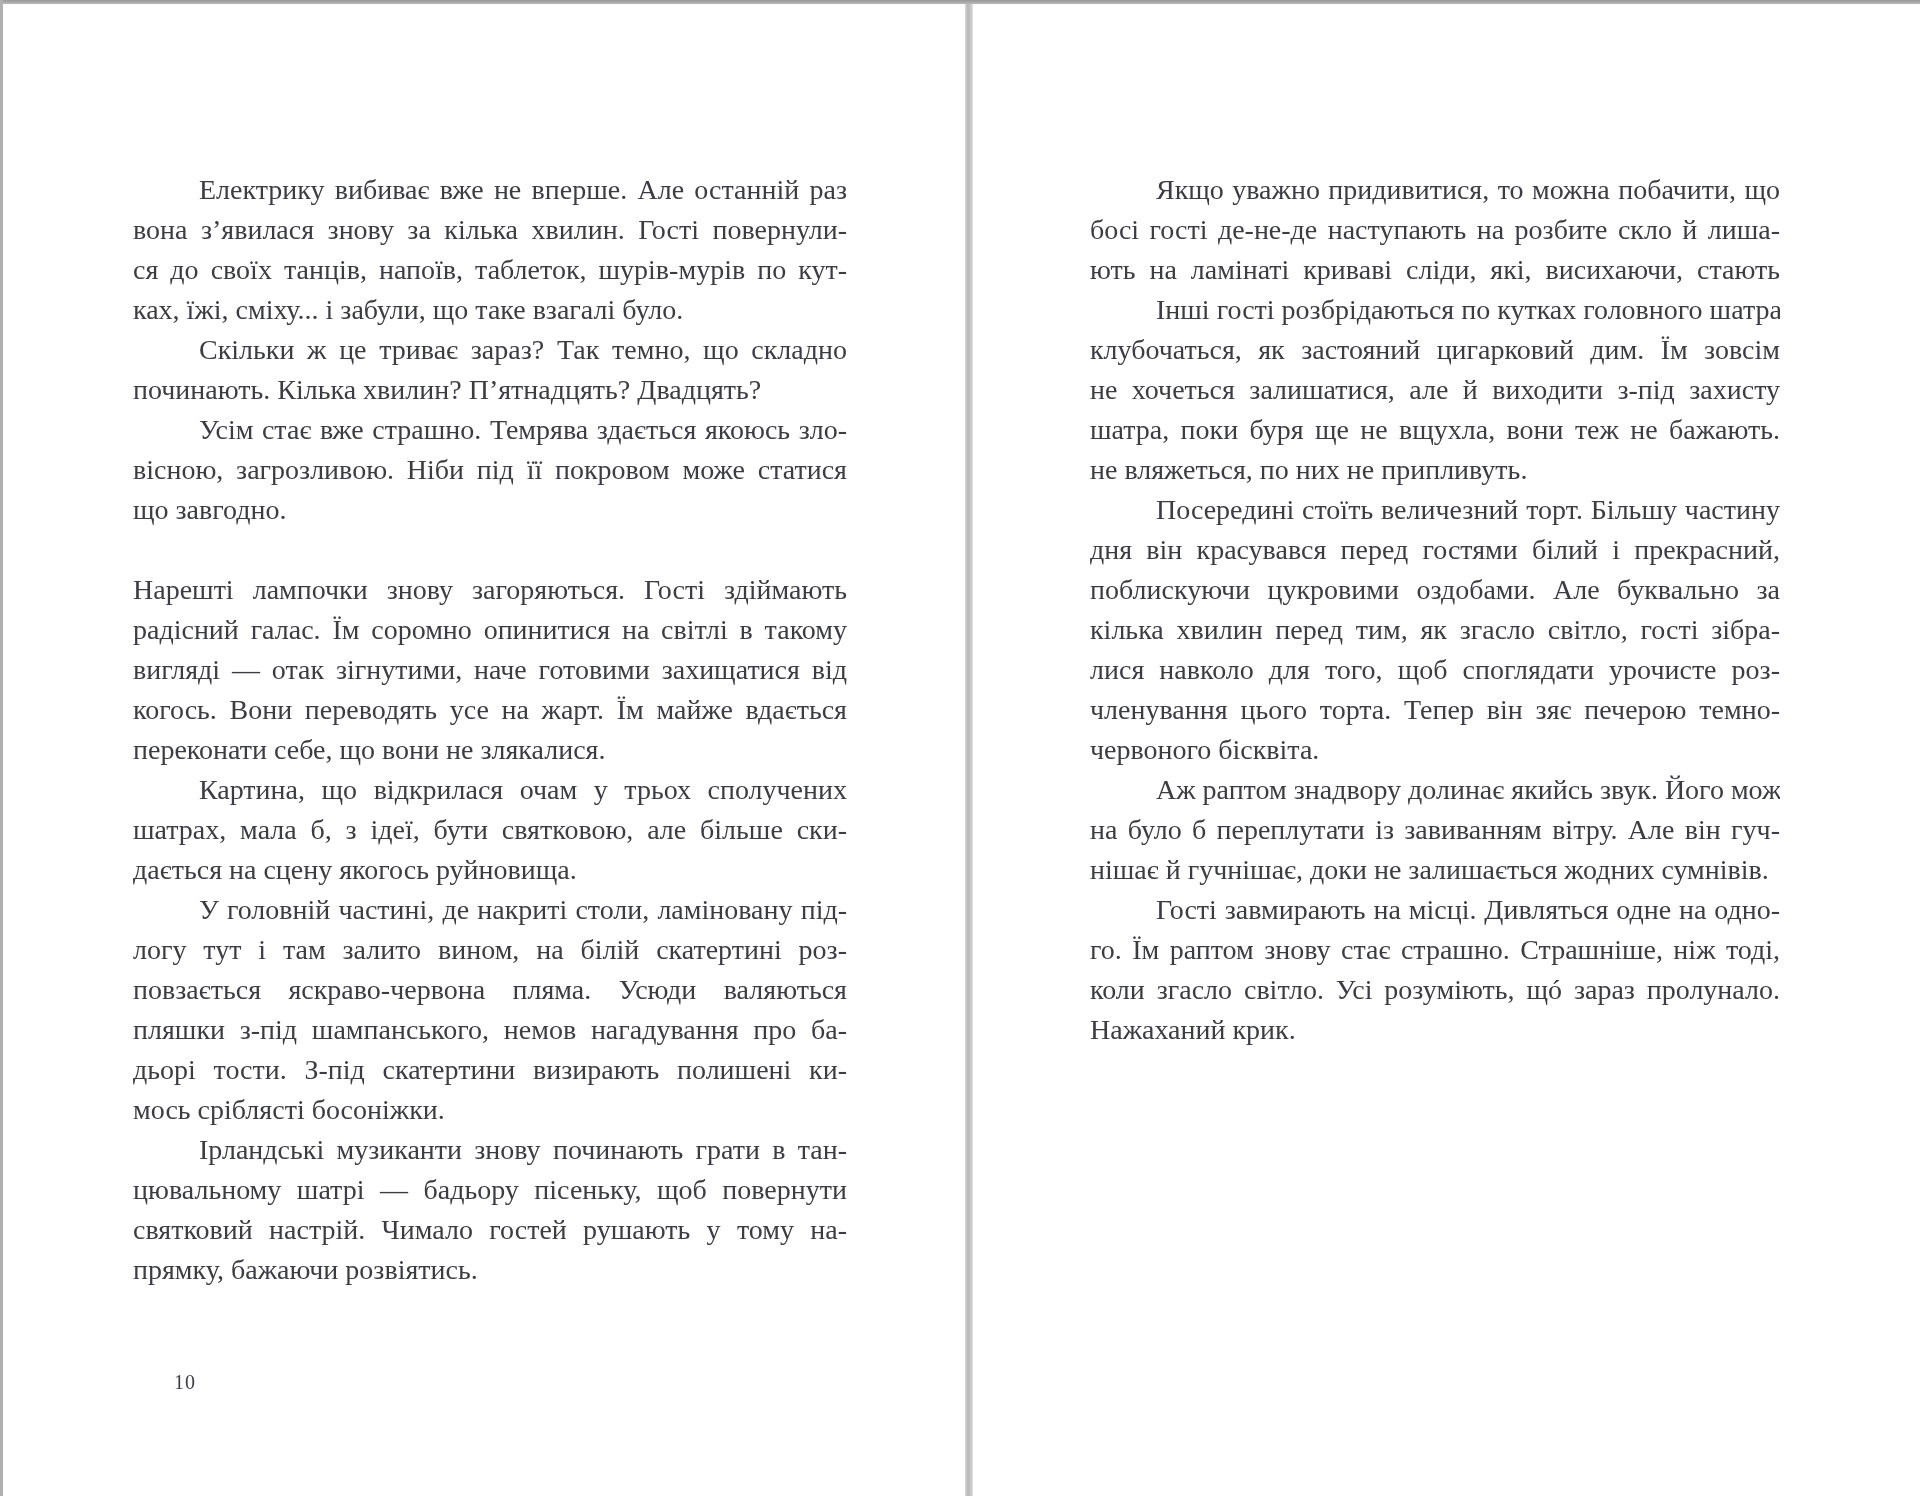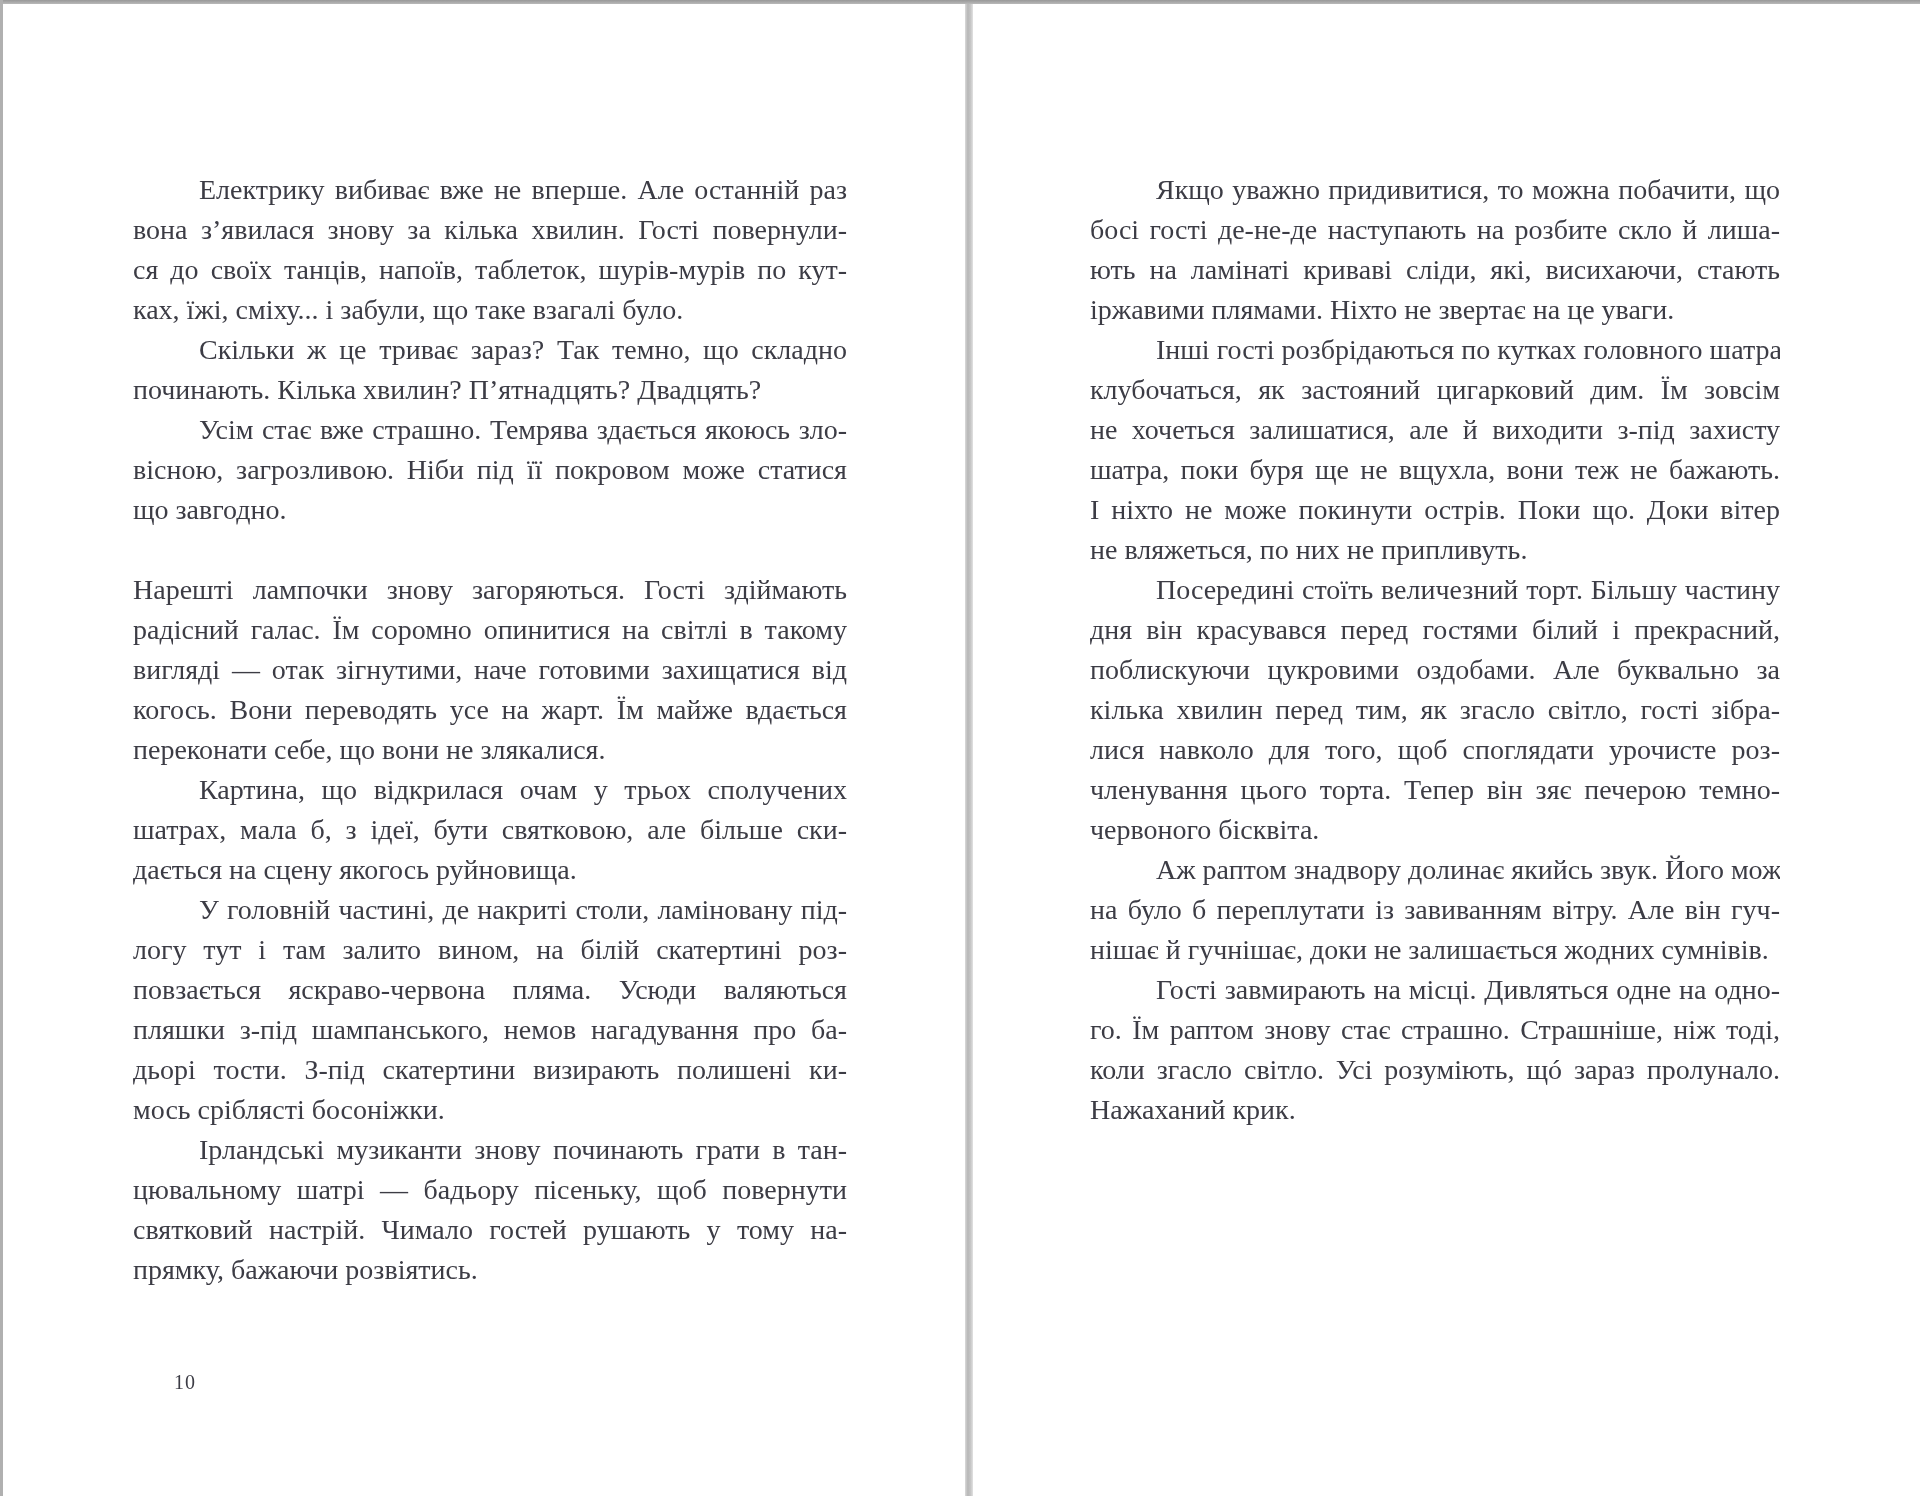--- a/index.html
+++ b/index.html
@@ -101,28 +101,26 @@
         <div class="line">цювальному шатрі — бадьору пісеньку, щоб повернути</div>
         <div class="line">святковий настрій. Чимало гостей рушають у тому на-</div>
         <div class="line last">прямку, бажаючи розвіятись.</div>
       </div>
     </div>
   <div class="text-block right" id="right-text">
       <div class="para">
         <div class="line indent">Якщо уважно придивитися, то можна побачити, що</div>
         <div class="line">босі гості де-не-де наступають на розбите скло й лиша-</div>
         <div class="line">ють на ламінаті криваві сліди, які, висихаючи, стають</div>
-        <div class="line last">іржавими плямами. Ніхто не звертає на це уваги.</div>
       </div>
       <div class="para">
         <div class="line indent">Інші гості розбрідаються по кутках головного шатра,</div>
         <div class="line">клубочаться, як застояний цигарковий дим. Їм зовсім</div>
         <div class="line">не хочеться залишатися, але й виходити з-під захисту</div>
         <div class="line">шатра, поки буря ще не вщухла, вони теж не бажають.</div>
-        <div class="line">І ніхто не може покинути острів. Поки що. Доки вітер</div>
         <div class="line last">не вляжеться, по них не припливуть.</div>
       </div>
       <div class="para">
         <div class="line indent">Посередині стоїть величезний торт. Більшу частину</div>
         <div class="line">дня він красувався перед гостями білий і прекрасний,</div>
         <div class="line">поблискуючи цукровими оздобами. Але буквально за</div>
         <div class="line">кілька хвилин перед тим, як згасло світло, гості зібра-</div>
         <div class="line">лися навколо для того, щоб споглядати урочисте роз-</div>
         <div class="line">членування цього торта. Тепер він зяє печерою темно-</div>
         <div class="line last">червоного бісквіта.</div>

